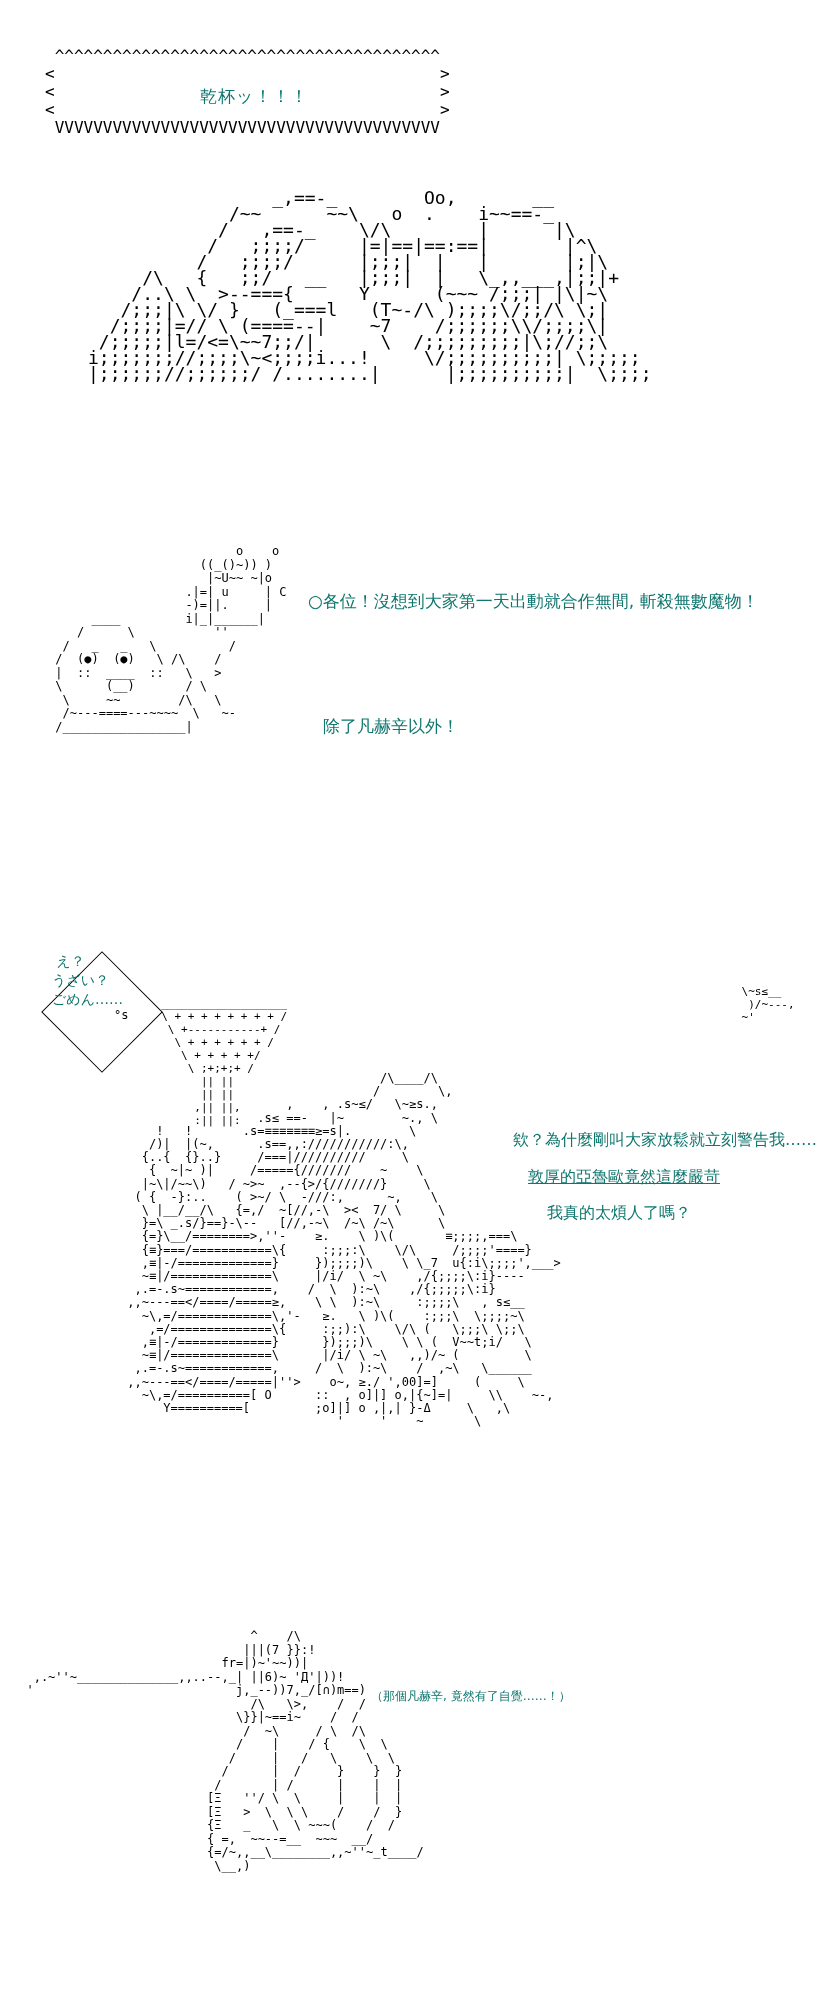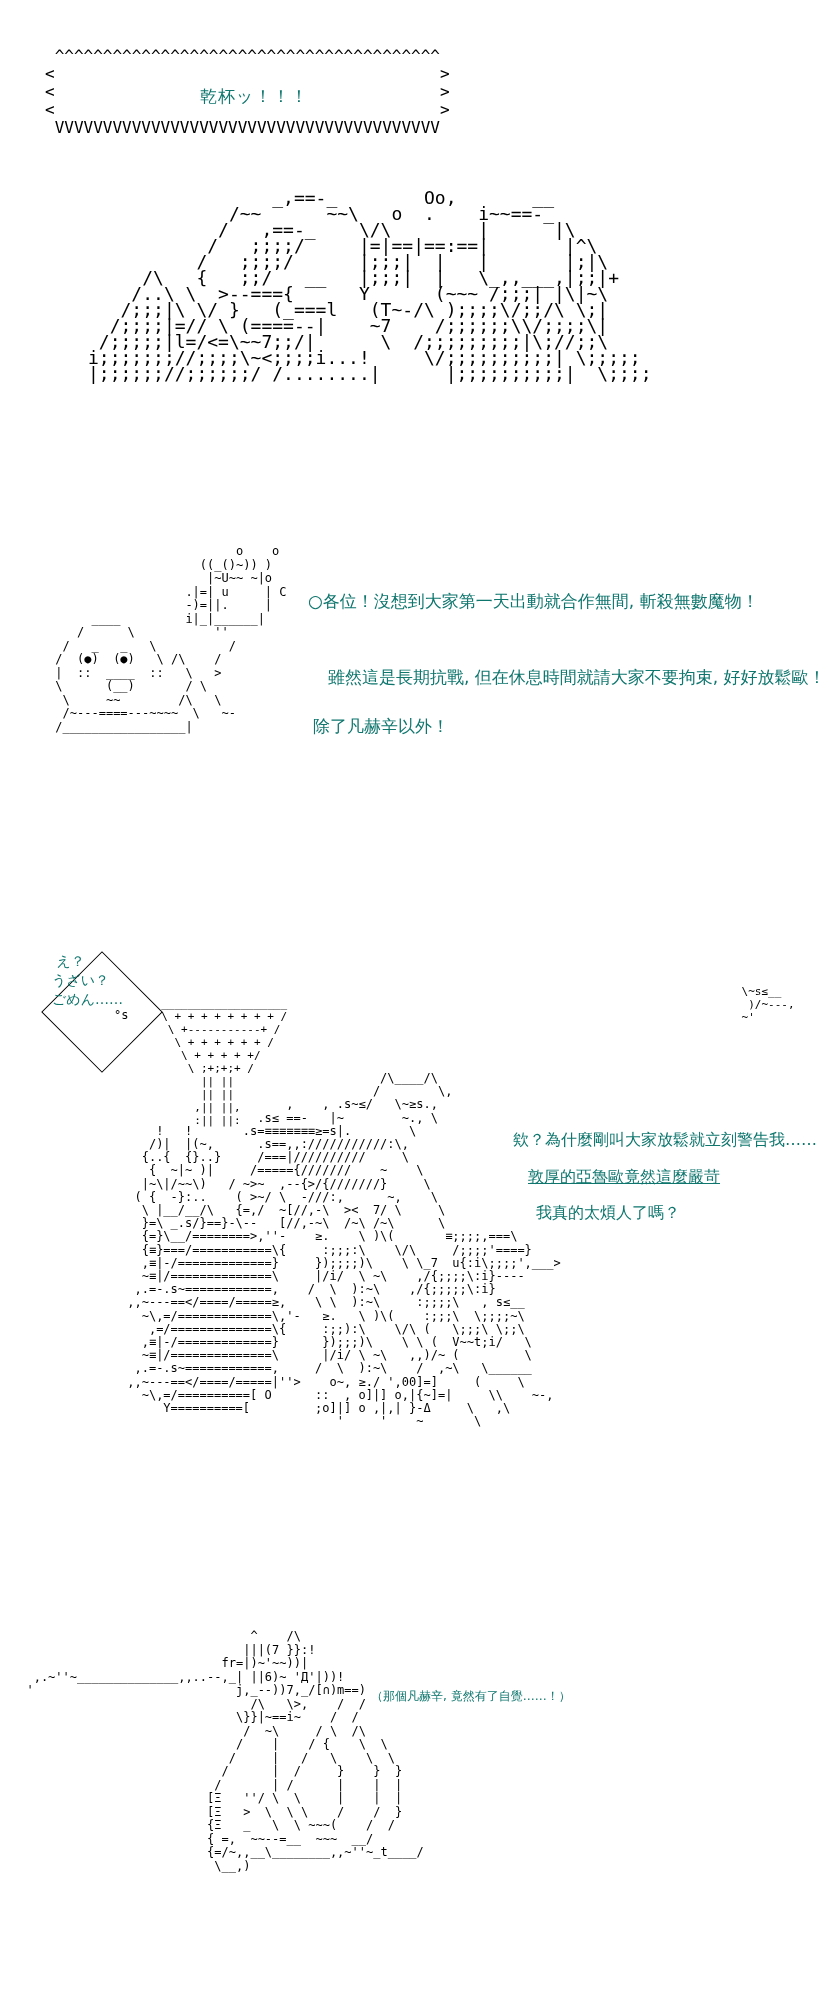--- a/index.html
+++ b/index.html
@@ -18,34 +18,34 @@
     font-family:"DejaVu Sans", "Liberation Sans", sans-serif;
   }
   .banner  { left:45px;  top:47px;   font-size:16px; line-height:18px; }
   .cheer   { left:200px; top:85px;   font-size:17px; letter-spacing:1px; }
   .s1      { left:23px;   top:150px;  font-size:18px; line-height:16px;margin-top:40px; }
   .s2      { left:12px;  top:545px;  font-size:12px; line-height:13.5px; }
   .d       { font-size:17px; }
   .d2-1 { left:297px; top:590px;margin-left:11px; }
   .d2-2 { left:318px; top:628px; }
   .d2-3 { left:328px; top:666px; }
-  .d2-4 { left:313px; top:715px;text-align:center; }
+  .d2-4 { left:323px; top:715px;text-align:center; }
   .sign-frame {
     position:absolute; left:59px; top:969px; width:86px; height:86px;
     border:1px solid #000; transform:rotate(45deg); background:transparent;
   }
   .sign-text { left:52px; top:952px; font-size:14px; line-height:19px; }
   .s-marker  { left:114px; top:1008px; font-size:12px; }
   .wisp    { left:735px; top:985px;  font-size:11px; line-height:13px; }
   .glass   { left:148px; top:997px;  font-size:11px; line-height:13px; }
   .s3      { left:55px;  top:1072px; font-size:12px; line-height:13.2px; }
   .d3      { font-size:16px; }
   .d3-1 { left:513px; top:1130px; }
   .d3-2 { left:528px; top:1167px;text-decoration:underline; }
-  .d3-3 { left:536px; top:1203px;text-align:center; }
+  .d3-3 { left:547px; top:1203px;text-align:center; }
   .s4      { left:12px;  top:1630px; font-size:12px; line-height:13.5px; }
   .d4      { left:371px; top:1688px; font-size:12px; }
 </style>
 </head>
 <body>
 
 <div class="page">
 
   <pre class="aa banner"> ^^^^^^^^^^^^^^^^^^^^^^^^^^^^^^^^^^^^^^^^
 &lt;                                        &gt;
@@ -75,21 +75,20 @@
            ____         i|_|______|
          /      \           ''
        /   _   _   \          /
       /  (●)  (●)   \ /\    /
       |  ::  ____  ::   \   &gt;
       \      (__)       / \
        \     ~~        /\   \
        /~---====---~~~~  \   ~-
       /_________________|</pre>
   <div class="cjk d d2-1">○各位！沒想到大家第一天出動就合作無間, 斬殺無數魔物！</div>
-  <div class="cjk d d2-3">雖然這是長期抗戰, 但在休息時間就請大家不要拘束, 好好放鬆歐！</div>
   <div class="cjk d d2-4">除了凡赫辛以外！</div>
 
   <div class="sign-frame"></div>
   <pre class="cjk sign-text"> え？
 うざい？
 ごめん……</pre>
   <div class="aa s-marker">°s</div>
   <pre class="aa wisp"> \~s≤__
   )/~---,
  ~'</pre>

